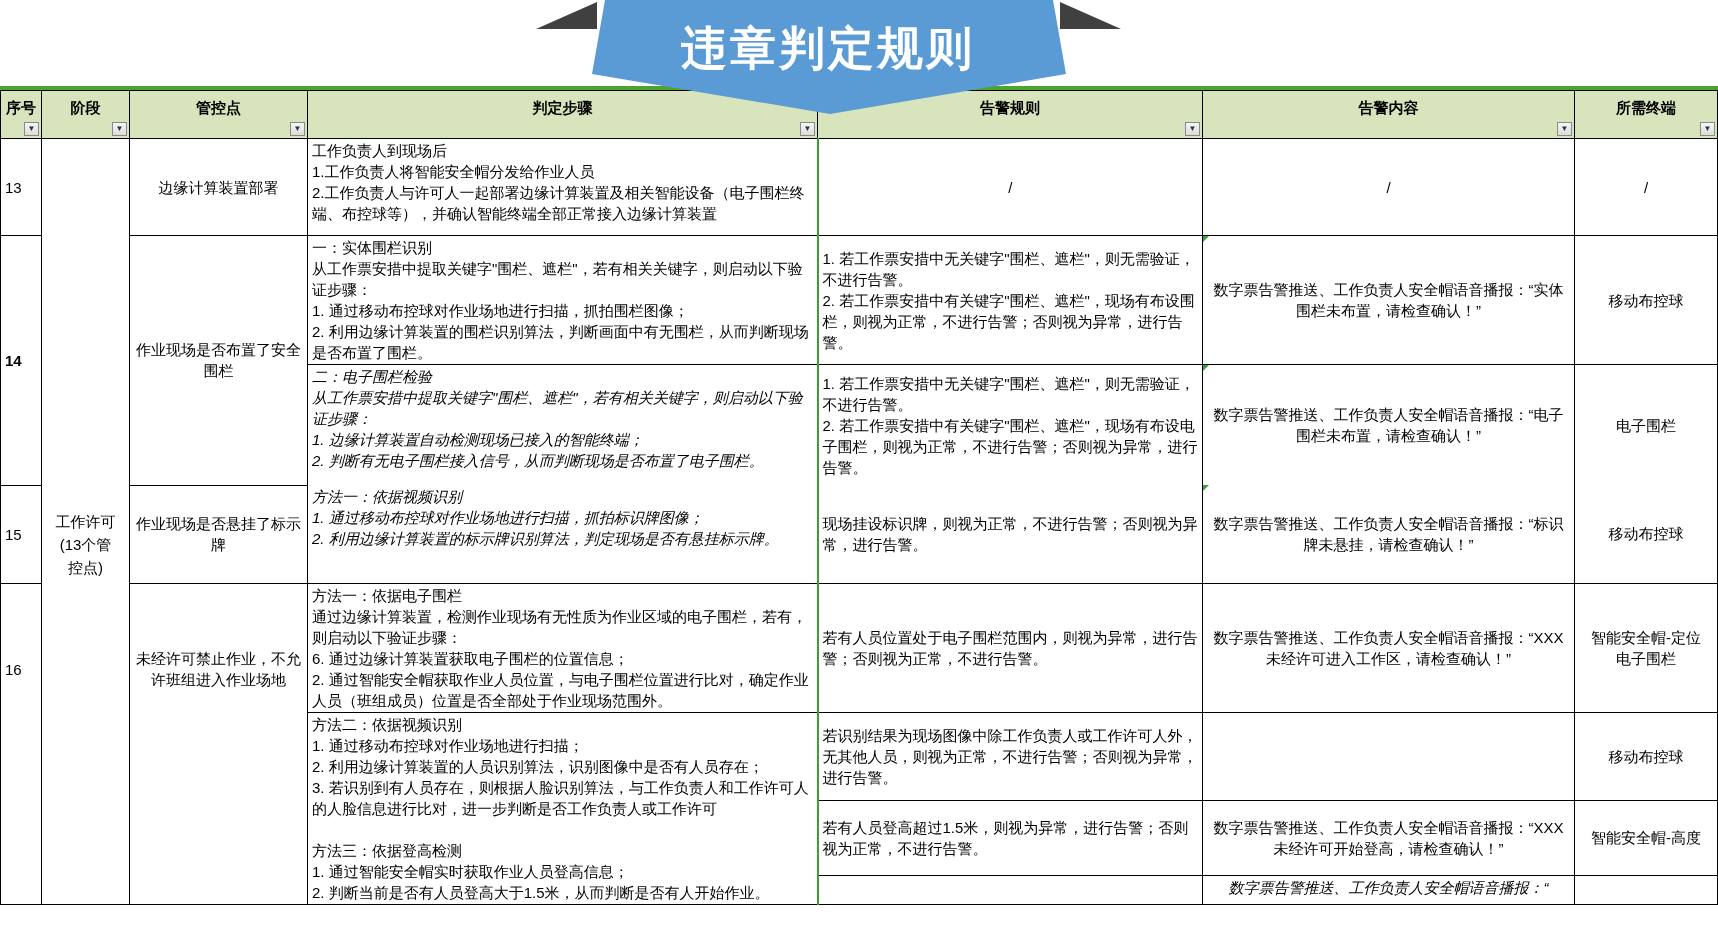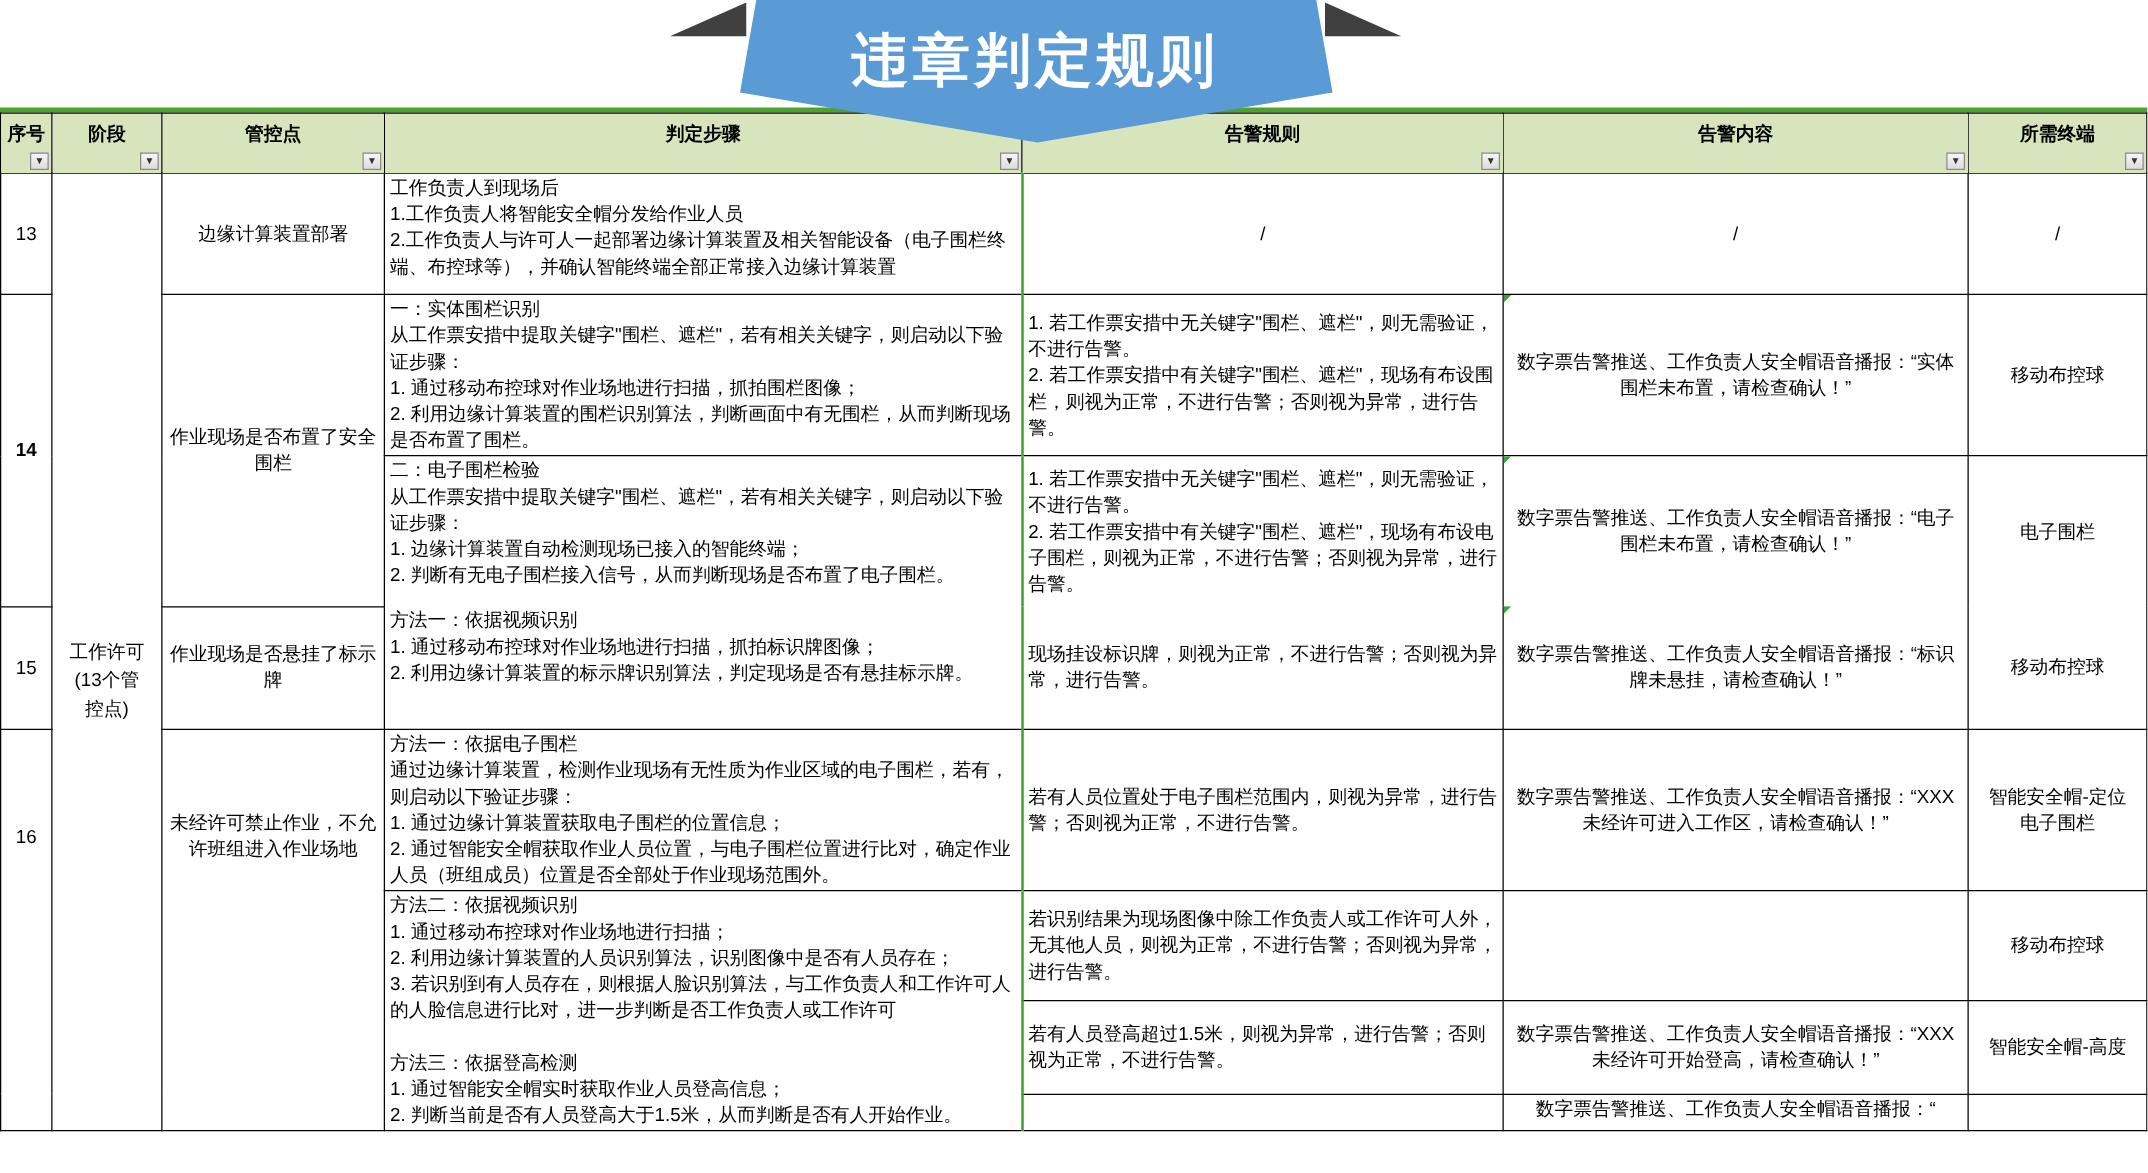--- a/index.html
+++ b/index.html
@@ -6,31 +6,31 @@
   #screen{position:relative;width:1718px;height:938px;background:#ffffff;overflow:hidden;
           font-family:"Liberation Sans","DejaVu Sans",sans-serif;color:#000;}
   #top-green-line{position:absolute;left:0;top:86px;width:1718px;height:4px;background:#4ca32d;}
   table.sheet{border-collapse:collapse;table-layout:fixed;position:absolute;left:0;top:90px;width:1717px;}
   .sheet th,.sheet td{border:1px solid #000;padding:1px 4px;font-size:15px;line-height:21px;
           white-space:pre-wrap;overflow:hidden;vertical-align:middle;word-break:break-all;}
   .sheet th{background:#d8e4bc;font-weight:bold;text-align:center;position:relative;padding-bottom:16px;height:48px;box-sizing:border-box;}
   .filter-btn{position:absolute;right:2px;bottom:2px;width:15px;height:14px;
           background:linear-gradient(#f6f6f6,#dcdcdc);border:1px solid #8a8a8a;
           font-size:8px;line-height:12px;color:#333;text-align:center;padding:0;cursor:pointer;font-weight:normal;}
-  td.c-no{text-align:center;}
+  td.c-no{}
   td.c-stage{text-align:center;padding-top:48px;white-space:pre-line;line-height:23px;}
   td.c-point{text-align:center;}
   td.c-steps{text-align:left;vertical-align:top;border-right:2px solid #3f9d35;}
   td.c-rule{text-align:left;}
   td.c-content{text-align:center;position:relative;}
   td.c-term{text-align:center;white-space:pre-line;}
   td.center{text-align:center;}
   tr.r15a td.nosplit{border-bottom-style:hidden;}
   td.nudge-up{padding-bottom:150px;}
-  td.v-top{vertical-align:top;}
+  td.v-top{vertical-align:top;font-style:italic;}
   .err-tri{position:absolute;top:0;left:0;width:0;height:0;
           border-top:6px solid #3da13d;border-right:6px solid transparent;}
   .h94{height:94px;}.h140{height:140px;font-weight:bold;}.h118{height:118px;}.h95{height:95px;}
   .h130{height:130px;}.h128{height:128px;}.h72{height:72px;}.h26{height:26px;}
   #ribbon{position:absolute;left:0;top:0;width:1718px;height:130px;pointer-events:none;}
 </style>
 </head>
 <body>
 
 <div id="screen">
@@ -106,21 +106,21 @@
       <td class="c-rule">现场挂设标识牌，则视为正常，不进行告警；否则视为异常，进行告警。</td>
       <td class="c-content"><span class="err-tri"></span><span>数字票告警推送、工作负责人安全帽语音播报：“标识牌未悬挂，请检查确认！”</span></td>
       <td class="c-term">移动布控球</td>
     </tr>
 
     <tr>
       <td class="c-no nudge-up h130" rowspan="4">16</td>
       <td class="c-point nudge-up" rowspan="4">未经许可禁止作业，不允许班组进入作业场地</td>
       <td class="c-steps">方法一：依据电子围栏
 通过边缘计算装置，检测作业现场有无性质为作业区域的电子围栏，若有，则启动以下验证步骤：
-1. 通过边缘计算装置获取电子围栏的位置信息；
+6. 通过边缘计算装置获取电子围栏的位置信息；
 2. 通过智能安全帽获取作业人员位置，与电子围栏位置进行比对，确定作业人员（班组成员）位置是否全部处于作业现场范围外。</td>
       <td class="c-rule">若有人员位置处于电子围栏范围内，则视为异常，进行告警；否则视为正常，不进行告警。</td>
       <td class="c-content">数字票告警推送、工作负责人安全帽语音播报：“XXX未经许可进入工作区，请检查确认！”</td>
       <td class="c-term">智能安全帽-定位
 电子围栏</td>
     </tr>
 
     <tr>
       <td class="c-steps h128" rowspan="3">方法二：依据视频识别
 1. 通过移动布控球对作业场地进行扫描；

